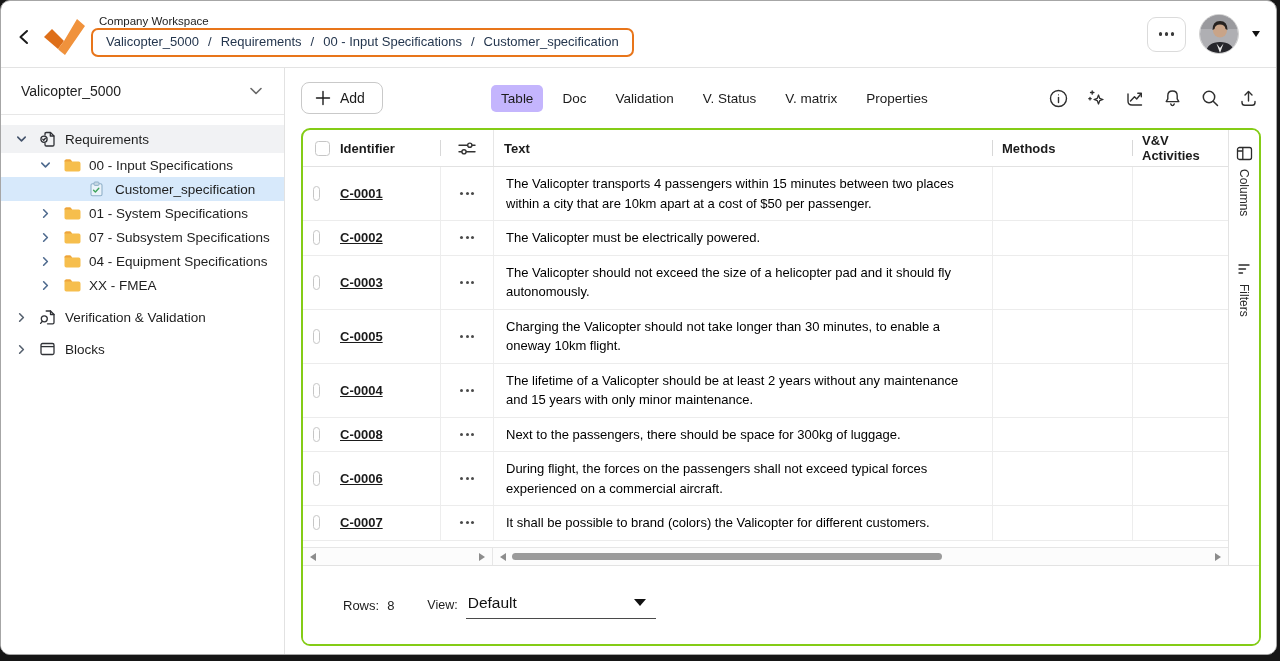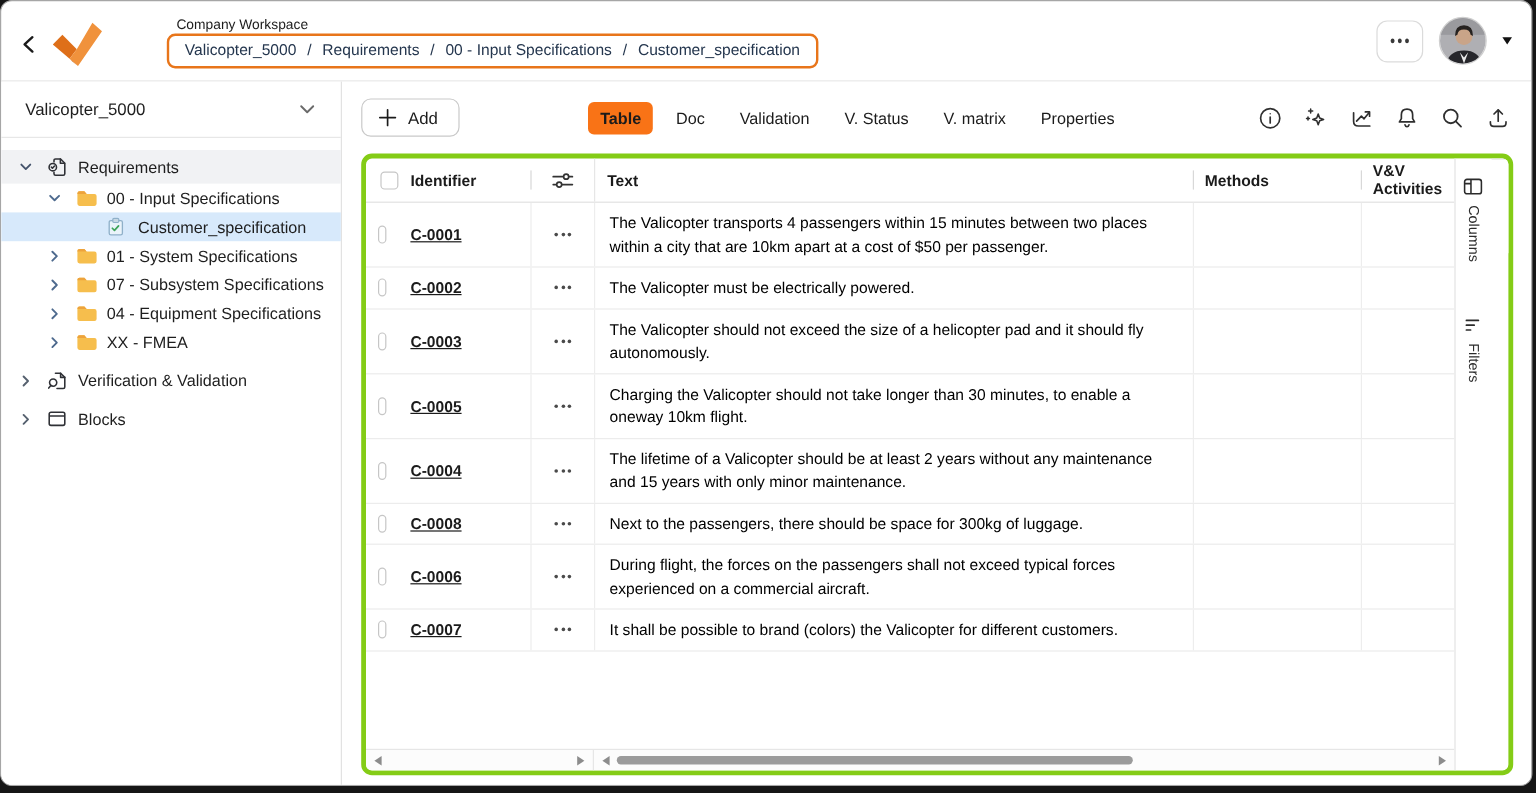--- a/index.html
+++ b/index.html
@@ -6,21 +6,21 @@
   html, body { width: 1280px; height: 661px; background: #161616; overflow: hidden;
     font-family: "Liberation Sans", sans-serif; }
   .window { position: absolute; top: 0; left: 0; width: 1277px; height: 655px;
     background: #fff; border: 1px solid #A6A6A6; border-radius: 10px; overflow: hidden; }
 
   
   .topbar { height: 67px; border-bottom: 1px solid #E3E3E3; display: flex; align-items: center;
     padding: 0 16px 0 10px; }
   .back-btn { background: none; border: none; cursor: pointer; padding: 4px; margin-top: 8px; }
   .logo { margin: 10px 4px 0 2px; }
-  .crumb-block { display: flex; flex-direction: column; margin-left: 48px; }
+  .crumb-block { display: flex; flex-direction: column; }
   .workspace-label { font-size: 11.5px; color: #1c1c1c; margin: 4px 0 1px 8px; }
   .breadcrumb-box { display: flex; align-items: center; gap: 9px; border: 2.5px solid #E8751A;
     border-radius: 7px; padding: 4px 13px 6px 13px; background: #fff; }
   .crumb-item { font-size: 13px; color: #24364E; text-decoration: none; cursor: pointer; }
   .crumb-sep { font-size: 13px; color: #24364E; }
   .top-right { margin-left: auto; display: flex; align-items: center; gap: 13px; }
   .more-btn { width: 39px; height: 35px; border: 1px solid #DBDBDB; border-radius: 9px;
     background: #fff; display: flex; align-items: center; justify-content: center; gap: 2.5px; cursor: pointer; }
   .more-btn i { width: 3.5px; height: 3.5px; background: #3A3A3A; border-radius: 50%; display: block; }
   .avatar { width: 40px; height: 40px; border-radius: 50%; overflow: hidden; cursor: pointer;
@@ -50,27 +50,27 @@
 
   
   .main { flex: 1; display: flex; flex-direction: column; background: #fff; min-width: 0; }
   .main-toolbar { height: 60px; display: flex; align-items: center; padding: 0 15px 0 16px; gap: 47px; }
   .add-btn { display: flex; align-items: center; gap: 9px; border: 1px solid #C9C9C9; background: #fff;
     border-radius: 8px; padding: 7px 17px 7px 13px; cursor: pointer; }
   .add-btn .lbl { font-size: 14px; color: #1b1b1b; }
   .tabs { display: flex; align-items: center; gap: 9px; margin: 0 auto; }
   .tab { font-size: 13.5px; color: #1b1b1b; padding: 6px 10px; border-radius: 5px; cursor: pointer;
     background: transparent; border: none; }
-  .tab.active { background: #f97316; font-weight: bold; }
+  .tab.active { background: #c4b5fd; }
   .icon-group { display: flex; align-items: center; gap: 13px; }
   .icon-btn { background: none; border: none; cursor: pointer; padding: 2px; display: flex; }
 
   
-  .card { margin: 0 15px 0 16px; height: 518px; border: 4px solid #84cc16; border-radius: 9px;
-    display: flex; flex-direction: row; overflow: hidden; background: #fff; }
+  .card { margin: 0 15px 0 16px; height: 518px; border: 2px solid #84cc16; border-radius: 9px;
+    display: flex; flex-direction: column; overflow: hidden; background: #fff; }
   .card-upper { flex: 1; display: flex; min-height: 0; }
   .table-area { flex: 1; display: flex; flex-direction: column; min-width: 0; }
   .side-strip { width: 31px; border-left: 1px solid #E3E3E3; display: flex; flex-direction: column;
     align-items: center; padding-top: 16px; flex-shrink: 0; background: #fff; }
   .strip-item { display: flex; flex-direction: column; align-items: center; gap: 8px; cursor: pointer;
     margin-bottom: 46px; }
   .strip-label { writing-mode: vertical-rl; font-size: 12px; color: #2b2b2b; }
 
   .thead { display: grid; grid-template-columns: 27px 110px 53px 499px 140px 1fr; height: 37px;
     border-bottom: 1px solid #E2E2E2; align-items: center; }

